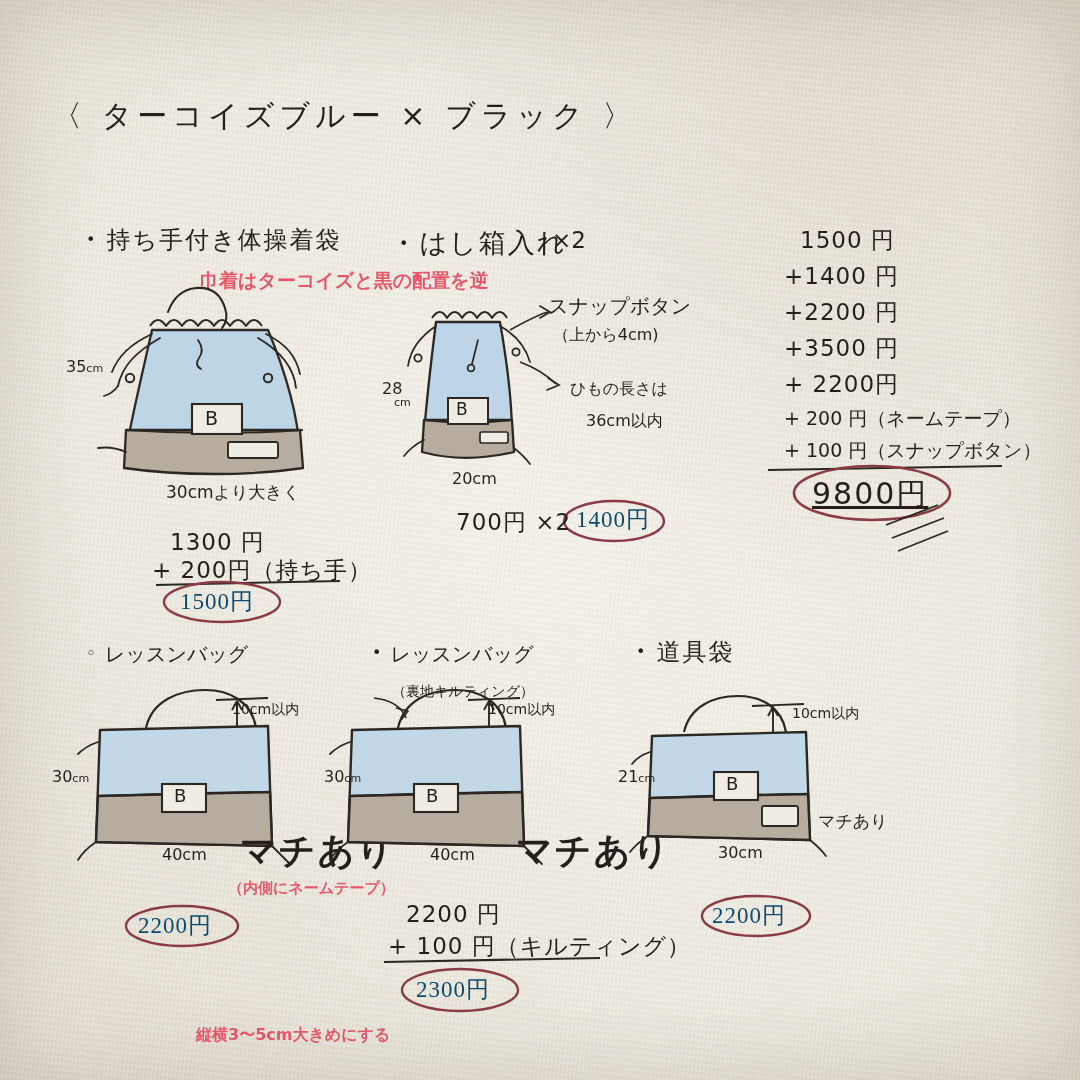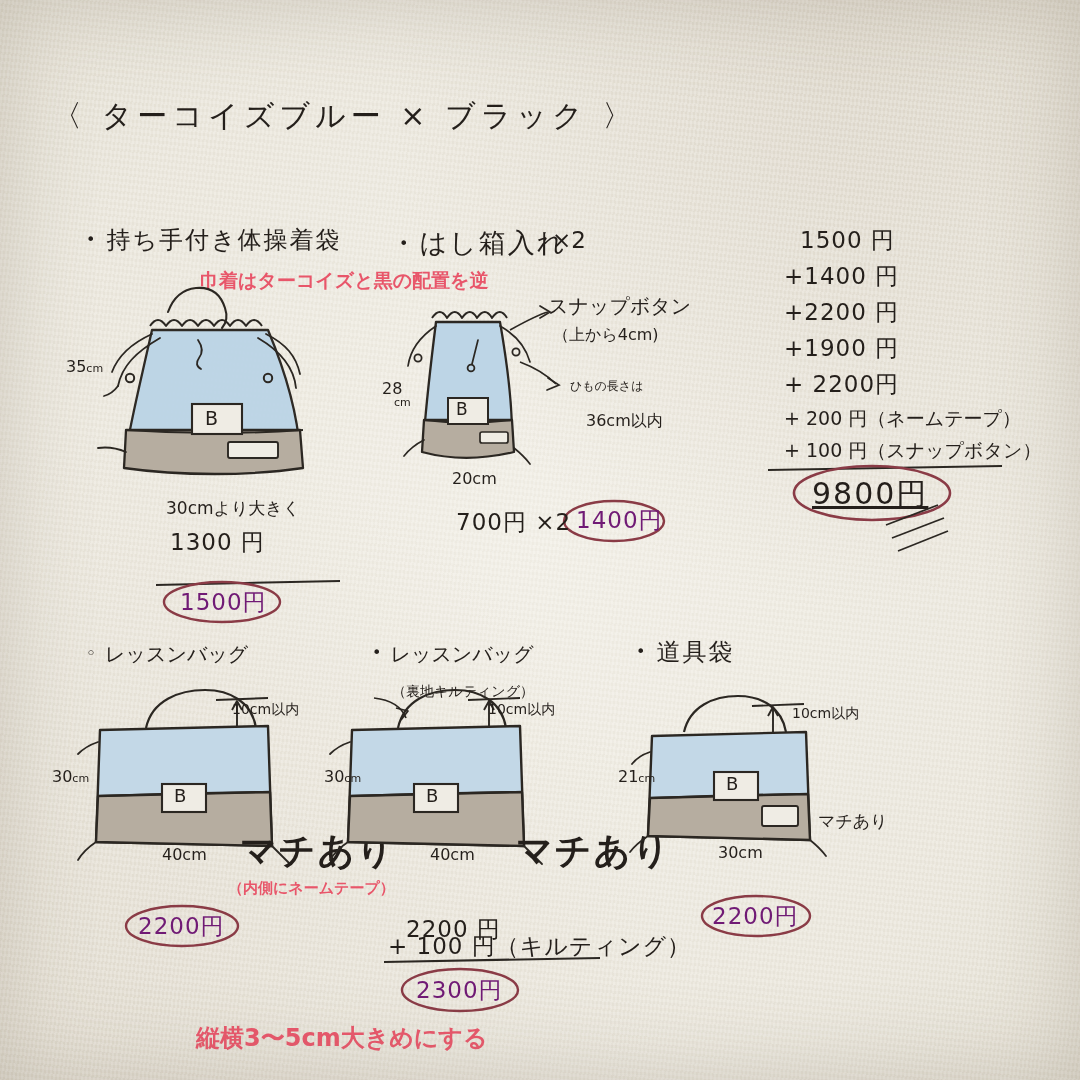--- a/index.html
+++ b/index.html
@@ -24,21 +24,21 @@
       repeating-linear-gradient(6deg, rgba(0,0,0,.014) 0 3px, rgba(255,255,255,.22) 3px 6px);
     opacity:.55;
   }
   #vign{position:absolute;inset:0;box-shadow:inset 0 0 90px rgba(140,130,112,.30);pointer-events:none;}
   #stage{position:absolute;inset:0;}
 
   
   .ink{position:absolute;color:#2b2722;white-space:nowrap;line-height:1.08;}
   .pen{ font-family:"DejaVu Sans","Liberation Sans",sans-serif; }
   .red{color:#e8566a;font-weight:bold;}
-  .maroon{color:#701a75;}
+  .maroon{color:#0c4a6e;font-family:Liberation Serif, serif;}
   .blk{color:#241f1b;}
 
   .title{font-size:30px;letter-spacing:5px;}
   .head{font-size:24px;letter-spacing:2px;}
   .sub{font-size:17px;}
   .small{font-size:14px;}
   .price{font-size:23px;letter-spacing:1px;}
   .pricebig{font-size:30px;letter-spacing:2px;text-decoration:underline;}
   .machi{font-size:36px;font-weight:bold;letter-spacing:2px;}
   .dim{font-size:16px;}
@@ -90,23 +90,24 @@
     <path d="M118 386 q-6 8 -14 10" fill="none" stroke="#2b2722" stroke-width="1.8" stroke-linecap="round"></path>
     <path d="M126 452 q-14 -6 -28 -4" fill="none" stroke="#2b2722" stroke-width="1.8" stroke-linecap="round"></path>
 
     <path d="M156 585 L 340 581" fill="none" stroke="#2b2722" stroke-width="2"></path>
 
     <ellipse cx="222" cy="602" rx="58" ry="20" fill="none" stroke="#8a3b46" stroke-width="2.4"></ellipse>
   </svg>
 
   <div class="ink dim pen blk" style="left:66px;top:358px;"><span>35</span><span class="dimu">cm</span></div>
   <div class="ink dim pen blk" style="left:205px;top:408px;font-size:19px;">B</div>
-  <div class="ink sub pen blk" style="left:166px;top:483px;margin-top:16px;">30cmより大きく</div>
+  <div class="ink sub pen blk" style="left:166px;top:483px;">30cmより大きく</div>
 
   <div class="ink price pen blk" style="left:170px;top:530px;">1300 円</div>
+  <div class="ink price pen blk" style="left:152px;top:558px;">+  200円（持ち手）</div>
   <div class="ink price maroon" style="left:180px;top:590px;">1500円</div>
 
   <div class="ink head pen blk dotb" style="left:399px;top:228px;font-size:27px;">はし箱入れ</div>
   <div class="ink pen blk" style="left:552px;top:228px;font-size:23px;">×2</div>
 
   <svg width="1080" height="1080">
     <path d="M432 318 q8 -12 15 0 q8 -12 15 0 q8 -12 15 0 q8 -12 15 0 q8 -12 15 0" fill="none" stroke="#2b2722" stroke-width="1.9" stroke-linejoin="round"></path>
     <path d="M436 322 C 430 370, 426 408, 424 434 L 512 434 C 512 406, 508 368, 500 322 Z" fill="#bdd5e6" stroke="#2b2722" stroke-width="2.3" stroke-linejoin="round"></path>
     <path d="M424 420 L 512 420 L 514 452 C 480 460, 452 460, 422 452 Z" fill="#b6ada0" stroke="#2b2722" stroke-width="2.3" stroke-linejoin="round"></path>
     <path d="M424 420 q44 5 88 0" fill="none" stroke="#2b2722" stroke-width="2"></path>
@@ -126,35 +127,35 @@
     <path d="M520 362 C 536 368, 548 376, 556 384" fill="none" stroke="#2b2722" stroke-width="1.7"></path>
     <path d="M548 378 l 11 7 l -12 5" fill="none" stroke="#2b2722" stroke-width="1.7" stroke-linecap="round"></path>
 
     <path d="M424 440 q-12 6 -20 16" fill="none" stroke="#2b2722" stroke-width="1.7" stroke-linecap="round"></path>
     <path d="M514 448 q10 8 16 16" fill="none" stroke="#2b2722" stroke-width="1.7" stroke-linecap="round"></path>
     <ellipse cx="614" cy="521" rx="50" ry="20" fill="none" stroke="#8a3b46" stroke-width="2.4"></ellipse>
   </svg>
 
   <div class="ink small pen blk" style="left:548px;top:296px;font-size:20px;">スナップボタン</div>
   <div class="ink small pen blk" style="left:553px;top:326px;font-size:16px;">（上から4cm)</div>
-  <div class="ink small pen blk" style="left:570px;top:380px;font-size:12px;">ひもの長さは</div>
+  <div class="ink small pen blk" style="left:570px;top:380px;font-size:16px;">ひもの長さは</div>
   <div class="ink small pen blk" style="left:586px;top:412px;font-size:16px;">36cm以内</div>
 
   <div class="ink dim pen blk" style="left:382px;top:380px;"><span>28</span><span class="dimu" style="display:block;margin-left:12px;">cm</span></div>
   <div class="ink pen blk" style="left:456px;top:400px;font-size:17px;">B</div>
   <div class="ink dim pen blk" style="left:452px;top:470px;">20cm</div>
 
   <div class="ink price pen blk" style="left:456px;top:510px;">700円 ×2</div>
   <div class="ink price maroon" style="left:576px;top:508px;">1400円</div>
 
   <div>
     <div class="ink price pen blk" style="left:800px;top:228px;">1500 円</div>
     <div class="ink price pen blk" style="left:784px;top:264px;">+1400 円</div>
     <div class="ink price pen blk" style="left:784px;top:300px;">+2200 円</div>
-    <div class="ink price pen blk" style="left:784px;top:336px;">+1900 円</div>
+    <div class="ink price pen blk" style="left:784px;top:336px;">+3500 円</div>
     <div class="ink price pen blk" style="left:784px;top:372px;">+ 2200円</div>
     <div class="ink pen blk" style="left:784px;top:408px;font-size:19px;">+   200 円（ネームテープ）</div>
     <div class="ink pen blk" style="left:784px;top:440px;font-size:19px;">+   100 円（スナップボタン）</div>
     <div class="ink pricebig pen blk" style="left:812px;top:478px;">9800円</div>
   </div>
 
   <svg width="1080" height="1080">
     <path d="M768 470 L 1002 466" fill="none" stroke="#2b2722" stroke-width="2.2"></path>
     <ellipse cx="872" cy="493" rx="78" ry="27" fill="none" stroke="#8a3b46" stroke-width="2.6"></ellipse>
     <path d="M886 525 L 938 505" fill="none" stroke="#2b2722" stroke-width="1.8"></path>
@@ -209,21 +210,21 @@
     <path d="M384 962 L 600 958" fill="none" stroke="#2b2722" stroke-width="2.1"></path>
     <ellipse cx="460" cy="990" rx="58" ry="21" fill="none" stroke="#8a3b46" stroke-width="2.4"></ellipse>
   </svg>
 
   <div class="ink small pen blk" style="left:488px;top:702px;font-size:14px;">10cm以内</div>
   <div class="ink dim pen blk" style="left:324px;top:768px;"><span>30</span><span class="dimu">cm</span></div>
   <div class="ink pen blk" style="left:426px;top:786px;font-size:18px;">B</div>
   <div class="ink dim pen blk" style="left:430px;top:846px;">40cm</div>
   <div class="ink machi pen blk" style="left:516px;top:832px;">マチあり</div>
 
-  <div class="ink price pen blk" style="left:406px;top:902px;margin-top:15px;">2200 円</div>
+  <div class="ink price pen blk" style="left:406px;top:902px;">2200 円</div>
   <div class="ink price pen blk" style="left:388px;top:934px;">+ 100 円（キルティング）</div>
   <div class="ink price maroon" style="left:416px;top:978px;">2300円</div>
 
   <div class="ink head pen blk dotb" style="left:636px;top:640px;">道具袋</div>
 
   <svg width="1080" height="1080">
     <path d="M684 732 C 690 706, 714 696, 738 696 C 762 696, 782 708, 786 732" fill="none" stroke="#2b2722" stroke-width="2.2"></path>
     <path d="M652 736 L 806 732 L 810 840 L 648 836 Z" fill="#c3d8e7" stroke="#2b2722" stroke-width="2.4" stroke-linejoin="round"></path>
     <path d="M650 798 L 808 794 L 810 840 L 648 836 Z" fill="#b6ada0" stroke="#2b2722" stroke-width="2.4" stroke-linejoin="round"></path>
     <path d="M650 798 q79 -3 158 -4" fill="none" stroke="#2b2722" stroke-width="2.2"></path>
@@ -238,16 +239,16 @@
     <ellipse cx="756" cy="916" rx="54" ry="20" fill="none" stroke="#8a3b46" stroke-width="2.4"></ellipse>
   </svg>
 
   <div class="ink small pen blk" style="left:792px;top:706px;font-size:14px;">10cm以内</div>
   <div class="ink dim pen blk" style="left:618px;top:768px;"><span>21</span><span class="dimu">cm</span></div>
   <div class="ink pen blk" style="left:726px;top:774px;font-size:18px;">B</div>
   <div class="ink dim pen blk" style="left:718px;top:844px;">30cm</div>
   <div class="ink pen blk" style="left:818px;top:812px;font-size:17px;">マチあり</div>
   <div class="ink price maroon" style="left:712px;top:904px;">2200円</div>
 
-  <div class="ink red" style="left:196px;top:1026px;font-size:24px;">縦横3〜5cm大きめにする</div>
+  <div class="ink red" style="left:196px;top:1026px;font-size:16px;">縦横3〜5cm大きめにする</div>
 
 </div>
 <div id="vign"></div>
 
 </body></html>

